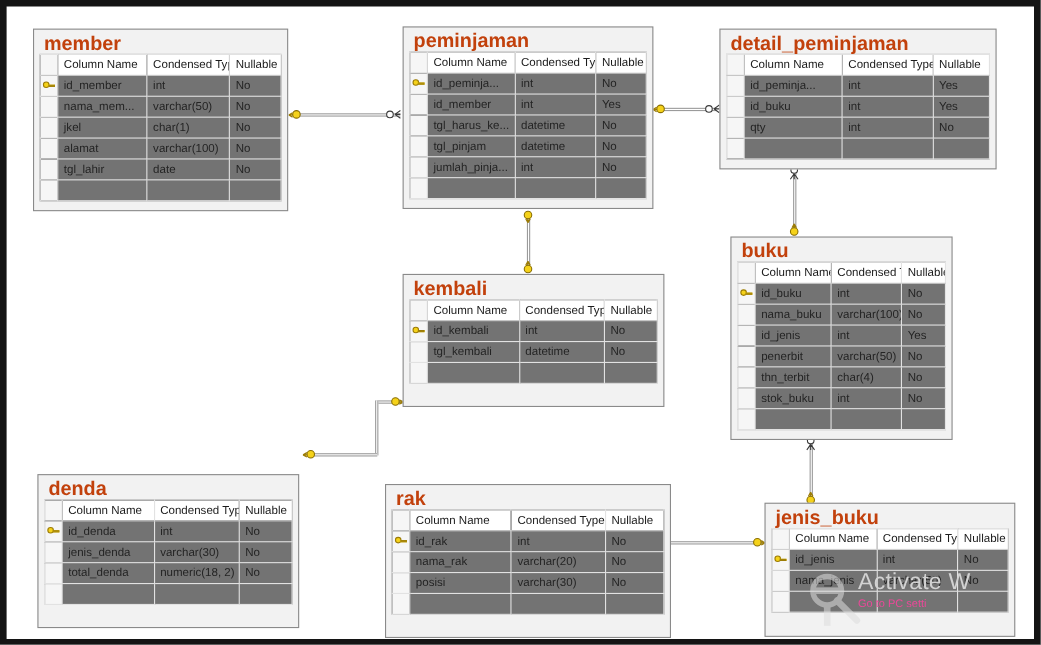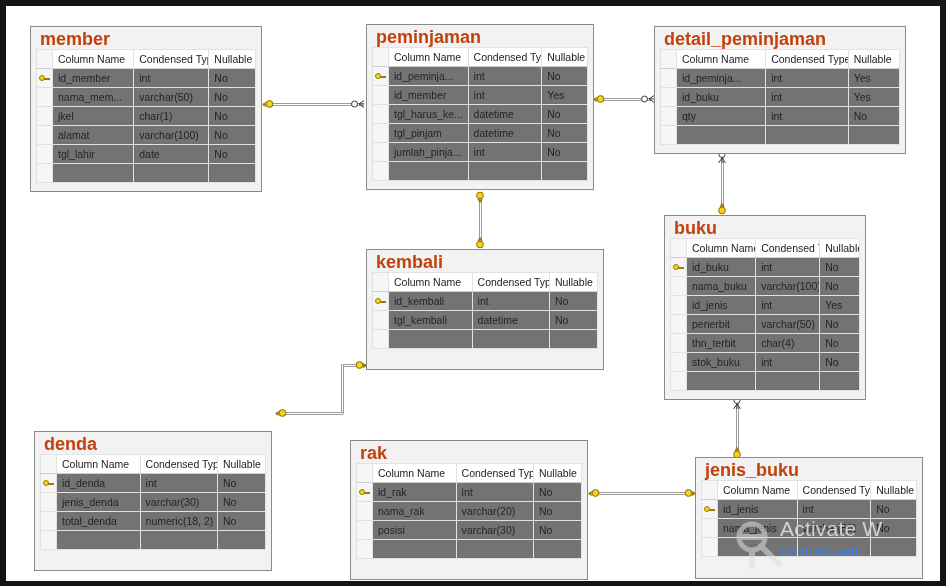--- a/index.html
+++ b/index.html
@@ -96,21 +96,21 @@
     width:200px;height:62px;
     z-index:9;pointer-events:none;
     font-family:"Liberation Sans", sans-serif;
   }
   #wm-line1{
     position:absolute;left:46px;top:4px;
     font-size:21px;color:#d2d2d2;white-space:nowrap;letter-spacing:.2px;
   }
   #wm-line2{
     position:absolute;left:46px;top:31px;
-    font-size:13px;color:#3b82f6;white-space:nowrap;
+    font-size:10px;color:#ec4899;white-space:nowrap;
   }
   #wm-key{position:absolute;left:0;top:6px;width:52px;height:52px;opacity:.55;}
 </style>
 </head>
 <body>
 
 <div id="canvas">
 
   <div class="conn">
     <div class="seg-h" style="left:262px;top:97px;width:96px;"></div>
@@ -490,21 +490,21 @@
             </tr>
             <tr class="empty">
               <td class="gutter"></td>
               <td></td>
               <td></td>
               <td></td>
             </tr>
           </tbody>
         </table>
       </div>
-      <div class="tbl" style="left: 344px; top: 434px; width: 238px; height: 140px;">
+      <div class="tbl" style="left: 344px; top: 434px; width: 260px; height: 140px;">
         <div class="tbl-title">rak</div>
         <table class="grid">
           <thead>
             <tr>
               <th class="gutter"></th>
               <th style="width: 40%;">Column Name</th>
               <th style="width: 37%;">Condensed Type</th>
               <th style="width: 23%;">Nullable</th>
             </tr>
           </thead>

